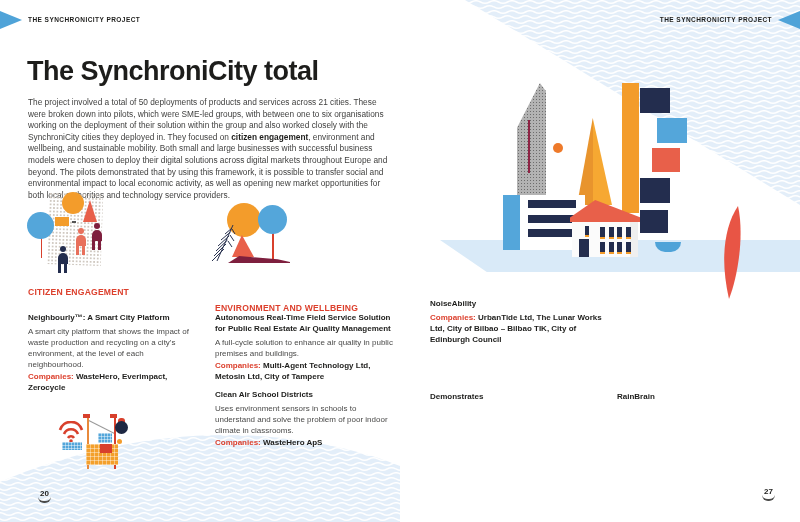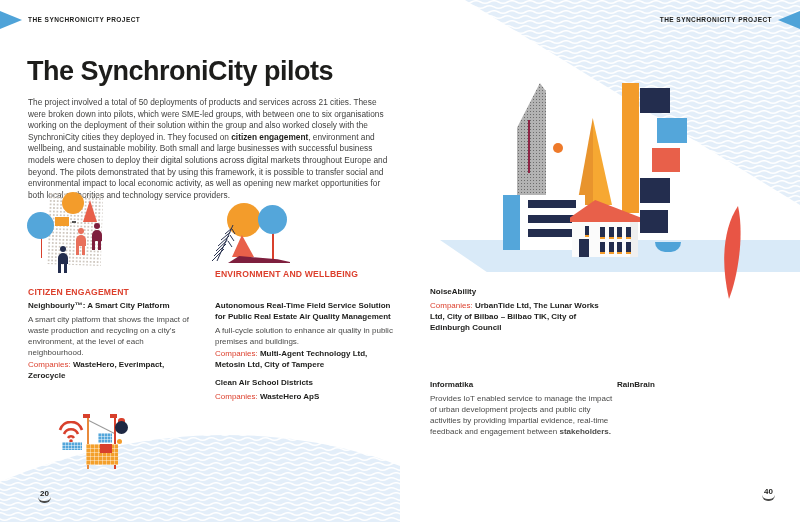--- a/index.html
+++ b/index.html
@@ -14,24 +14,24 @@
     color:#1d1d1b;white-space:nowrap;}
   .hdr-label.l{left:28px;}
   .hdr-label.r{right:28px;}
   
   .title{position:absolute;left:27px;top:56px;font-size:27px;font-weight:bold;color:#1d1d1b;
     letter-spacing:-.5px;}
   .intro{position:absolute;left:28px;top:97px;width:362px;font-size:8.3px;line-height:1.4;
     color:#3f3f3e;}
   .intro b{color:#1d1d1b;}
   .cat{position:absolute;font-size:8.6px;font-weight:bold;color:#dc3f2c;letter-spacing:.2px;}
-  .proj{position:absolute;font-size:8px;line-height:1.38;color:#4a4a49;}
+  .proj{position:absolute;font-size:8px;line-height:1.38;color:#4a4a49;margin-top:12px;}
   .ptitle{font-weight:bold;color:#1d1d1b;margin-bottom:3px;}
   .comp{margin-top:1px;}
-  .clabel{color:#dc3f2c;font-weight:normal;}
+  .clabel{color:#dc3f2c;font-weight:bold;}
   .cval{font-weight:bold;color:#1d1d1b;}
   .pagenum{position:absolute;font-size:8px;font-weight:bold;color:#1d1d1b;}
   .pn-line{position:absolute;width:13px;height:4px;border-bottom:2.5px solid #4a4a49;
     border-radius:0 0 9px 9px;}
   
   .abs{position:absolute;}
   .circle{border-radius:50%;}
   .person{position:absolute;width:11px;}
   .person .head{width:6px;height:6px;border-radius:50%;background:currentColor;margin:0 auto;}
   .person .torso{width:10px;height:11px;border-radius:5px 5px 0 0;background:currentColor;
@@ -83,21 +83,21 @@
 
   <svg class="abs" style="left:0;top:422px;width:400px;height:100px" viewBox="0 0 400 100" preserveAspectRatio="none">
     <path d="M0,60 C 70,30 150,13 225,13 C 300,13 360,28 400,44 L400,100 L0,100 Z" fill="url(#wavep)"></path>
   </svg>
 
   <div class="hdr-tri-left"></div>
   <div class="hdr-label l">THE SYNCHRONICITY PROJECT</div>
   <div class="hdr-label r">THE SYNCHRONICITY PROJECT</div>
   <div class="hdr-tri-right"></div>
 
-  <div class="title">The SynchroniCity pilots</div>
+  <div class="title">The SynchroniCity total</div>
   <div class="intro">
     <span>The project involved a total of 50 deployments of products and services across 21 cities. These were broken down into pilots, which were SME-led groups, with between one to six organisations working on the deployment of their solution within the group and also worked closely with the SynchroniCity cities they deployed in. They focused on </span><b>citizen engagement</b><span>, environment and wellbeing, and sustainable mobility. Both small and large businesses with successful business models were chosen to deploy their digital solutions across digital markets throughout Europe and beyond. The pilots demonstrated that by using this framework, it is possible to transfer social and environmental impact to local economic activity, as well as opening new market opportunities for both local authorities and technology service providers.</span>
   </div>
 
   <div class="abs" style="left:25px;top:190px;width:105px;height:85px">
     <div class="abs dotted-card" style="left:23px;top:3px;width:54px;height:72px"></div>
     <div class="abs" style="left:15.5px;top:40px;width:1.5px;height:28px;background:#d8402c"></div>
     <div class="abs circle" style="left:2px;top:22px;width:27px;height:27px;background:#54a6da"></div>
     <div class="abs circle" style="left:37px;top:2px;width:22px;height:22px;background:#f39c2b"></div>
     <div class="abs" style="left:30px;top:27px;width:14px;height:9px;background:#f39c2b"></div>
@@ -145,38 +145,39 @@
         <line x1="21" y1="6" x2="24" y2="11"></line>
         <line x1="19" y1="12" x2="23" y2="18"></line>
         <line x1="17" y1="18" x2="21" y2="24"></line>
       </g>
     </svg>
     <div class="abs" style="left:22px;top:42px;width:22px;height:22px;background:#e8604a;clip-path:polygon(45% 0,100% 100%,0 100%)"></div>
     <div class="abs" style="left:18px;top:63px;width:62px;height:7px;background:#7e1f3e;clip-path:polygon(0 100%,18% 0,80% 45%,100% 85%,100% 100%)"></div>
   </div>
 
   <div class="cat" style="left:28px;top:287px">CITIZEN ENGAGEMENT</div>
-  <div class="cat" style="left:215px;top:269px">ENVIRONMENT AND WELLBEING</div>
+  <div class="cat" style="left:215px;top:303px">ENVIRONMENT AND WELLBEING</div>
 
   <div class="proj" style="left:28px;top:300px;width:170px">
     <div class="ptitle">Neighbourly™: A Smart City Platform</div>
     <div class="desc">A smart city platform that shows the impact of waste production and recycling on a city's environment, at the level of each neighbourhood.</div>
     <div class="comp"><span class="clabel">Companies:</span>
       <span class="cval">WasteHero, Everimpact, Zerocycle</span></div>
   </div>
 
   <div class="proj" style="left:215px;top:300px;width:180px">
     <div class="ptitle">Autonomous Real-Time Field Service Solution for Public Real Estate Air Quality Management</div>
     <div class="desc">A full-cycle solution to enhance air quality in public premises and buildings.</div>
     <div class="comp"><span class="clabel">Companies:</span>
       <span class="cval">Multi-Agent Technology Ltd, Metosin Ltd, City of Tampere</span></div>
   </div>
 
   <div class="proj" style="left:215px;top:377px;width:180px">
     <div class="ptitle">Clean Air School Districts</div>
+    <div class="desc">Uses environment sensors in schools to understand and solve the problem of poor indoor climate in classrooms.</div>
     <div class="comp"><span class="clabel">Companies:</span>
       <span class="cval">WasteHero ApS</span></div>
   </div>
 
   <div class="abs" style="left:56px;top:414px;width:90px;height:62px">
     <svg class="abs" style="left:2px;top:7px" width="26" height="22" viewBox="0 0 26 22">
       <g stroke="#d8402c" stroke-width="2.6" fill="none">
         <path d="M2 9 A 11.5 11.5 0 0 1 24 9"></path>
         <path d="M6 13 A 7.5 7.5 0 0 1 20 13"></path>
         <path d="M10 17 A 3.5 3.5 0 0 1 16 17"></path>
@@ -252,24 +253,23 @@
       </div>
   </div>
 
   <div class="proj" style="left:430px;top:286px;width:184px">
     <div class="ptitle">NoiseAbility</div>
     <div class="comp"><span class="clabel">Companies:</span>
       <span class="cval">UrbanTide Ltd, The Lunar Works Ltd, City of Bilbao – Bilbao TIK, City of Edinburgh Council</span></div>
   </div>
 
   <div class="proj" style="left:430px;top:379px;width:184px">
-    <div class="ptitle">Informatika</div>
-    <div class="desc"><span>Provides IoT enabled service to manage the impact of urban development projects and public city activities by providing impartial evidence, real-time feedback and engagement between </span><b>stakeholders.</b></div>
+    <div class="ptitle">Demonstrates</div>
   </div>
 
   <div class="proj" style="left:617px;top:379px;width:176px">
     <div class="ptitle">RainBrain</div>
   </div>
 
-  <div class="pagenum" style="left:764px;top:487px">40</div>
+  <div class="pagenum" style="left:764px;top:487px">27</div>
   <div class="pn-line" style="left:762px;top:495px"></div>
 
 </div>
 
 </body></html>

